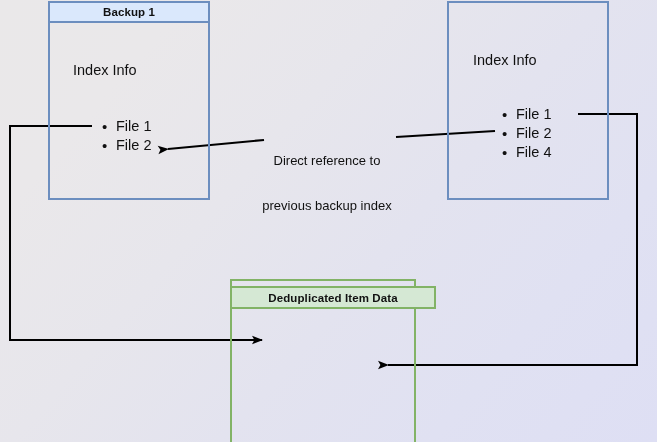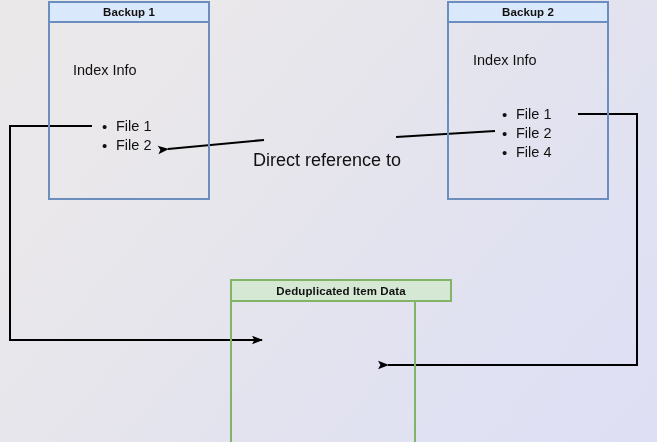--- a/index.html
+++ b/index.html
@@ -76,21 +76,21 @@
     content: "\2022";
     position: absolute;
     left: -14px;
     top: 0;
     font-size: 15px;
     line-height: 19px;
   }
   
   .edge-label {
     position: absolute;
-    font-size: 18px;
+    font-size: 13px;
     line-height: 15px;
     color: #111111;
     text-align: center;
     white-space: pre;
   }
 </style>
 </head>
 <body>
 
 <div id="canvas">
@@ -123,32 +123,30 @@
   <div class="box-header" style="left:48px; top:1px; width:162px; height:22px;">
     <span>Backup 1</span>
   </div>
   <div class="index-label" style="left:73px; top:62px;">Index Info</div>
   <ul class="file-list" style="left:100px; top:117px;">
     <li>File 1</li>
     <li>File 2</li>
   </ul>
 
   <div class="box" style="left:447px; top:1px; width:162px; height:199px;"></div>
-  <div class="box-header" style="left:447px; top:1px; width:162px; height:22px;">
-    <span>Backup 2</span>
-  </div>
   <div class="index-label" style="left:473px; top:52px;">Index Info</div>
   <ul class="file-list" style="left:500px; top:105px;">
     <li>File 1</li>
     <li>File 2</li>
     <li>File 4</li>
   </ul>
 
   <div class="box box-green" style="left:230px; top:279px; width:186px; height:166px;"></div>
-  <div class="box-header green" style="left:230px; top:279px; width:222px; height:23px;">
+  <div class="box-header green" style="left:230px; top:286px; width:206px; height:23px;">
     <span>Deduplicated Item Data</span>
   </div>
 
   <div class="edge-label" style="left:252px; top:123px; width:150px;">
     <div>Direct reference to</div>
+    <div>previous backup index</div>
   </div>
 
 </div>
 
 </body></html>

